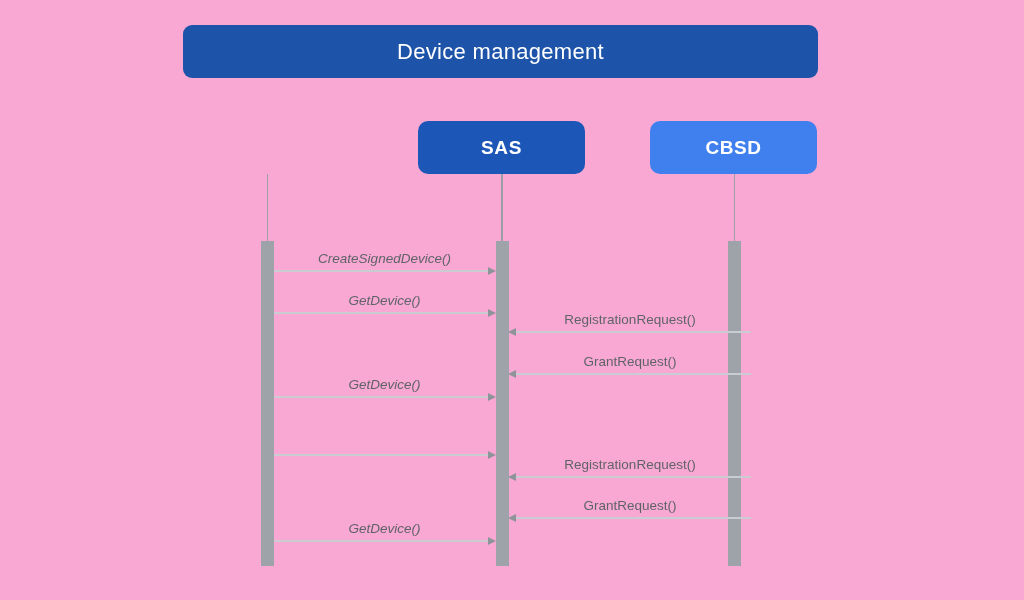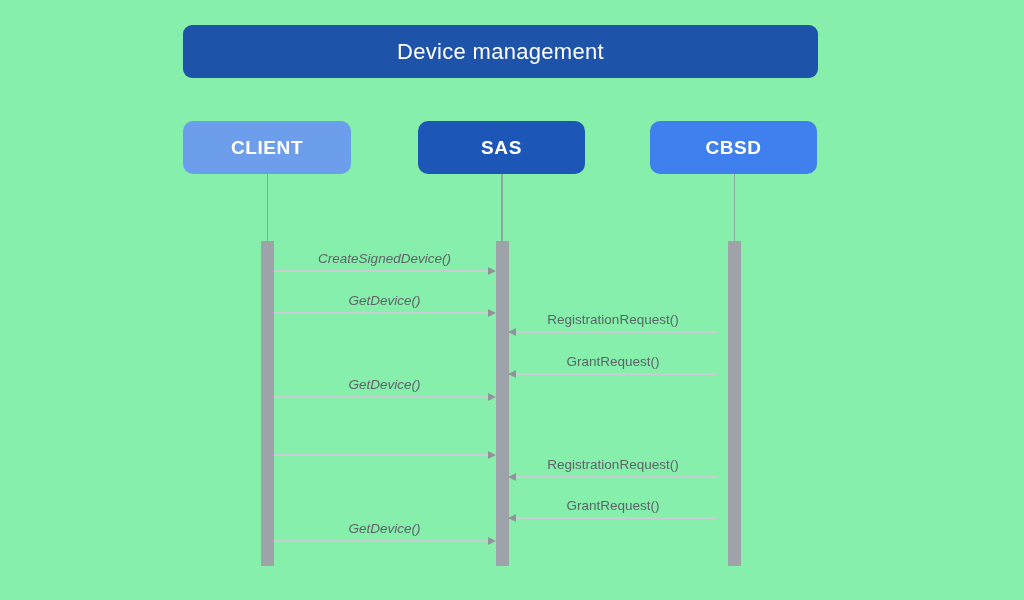--- a/index.html
+++ b/index.html
@@ -5,21 +5,21 @@
   html, body {
     margin: 0;
     padding: 0;
     background: #ffffff;
     font-family: "Liberation Sans", "DejaVu Sans", sans-serif;
   }
   .canvas {
     position: relative;
     width: 1024px;
     height: 600px;
-    background: #86efac;
+    background: #f9a8d4;
     overflow: hidden;
   }
   .title-banner {
     position: absolute;
     left: 183px;
     top: 25px;
     width: 635px;
     height: 53px;
     background: #1d53a9;
     border-radius: 9px;
@@ -107,34 +107,31 @@
   .message.dir-right .arrow-head {
     right: -1px;
     border-left: 8px solid #8f949b;
   }
   .message.dir-left .arrow-head {
     left: -1px;
     border-right: 8px solid #8f949b;
   }
   
   .span-client-sas { left: 274px; width: 221px; font-style: italic; }
-  .span-cbsd-sas   { left: 509px; width: 208px; }
+  .span-cbsd-sas   { left: 509px; width: 208px; padding-left: 34px; }
 </style>
 </head>
 <body>
 
 <div class="canvas">
 
   <div class="title-banner" style="background-color: rgb(29, 83, 169);">
     <span class="title-text">Device management</span>
   </div>
 
-  <div class="actor-box actor-client" style="background-color: rgb(109, 158, 235);">
-    <span class="actor-label">CLIENT</span>
-  </div>
   <div class="actor-box actor-sas" style="background-color: rgb(28, 87, 184);">
     <span class="actor-label">SAS</span>
   </div>
   <div class="actor-box actor-cbsd" style="background-color: rgb(63, 127, 238);">
     <span class="actor-label">CBSD</span>
   </div>
 
   <div class="lifeline lifeline-client"></div>
   <div class="lifeline lifeline-sas"></div>
   <div class="lifeline lifeline-cbsd"></div>

